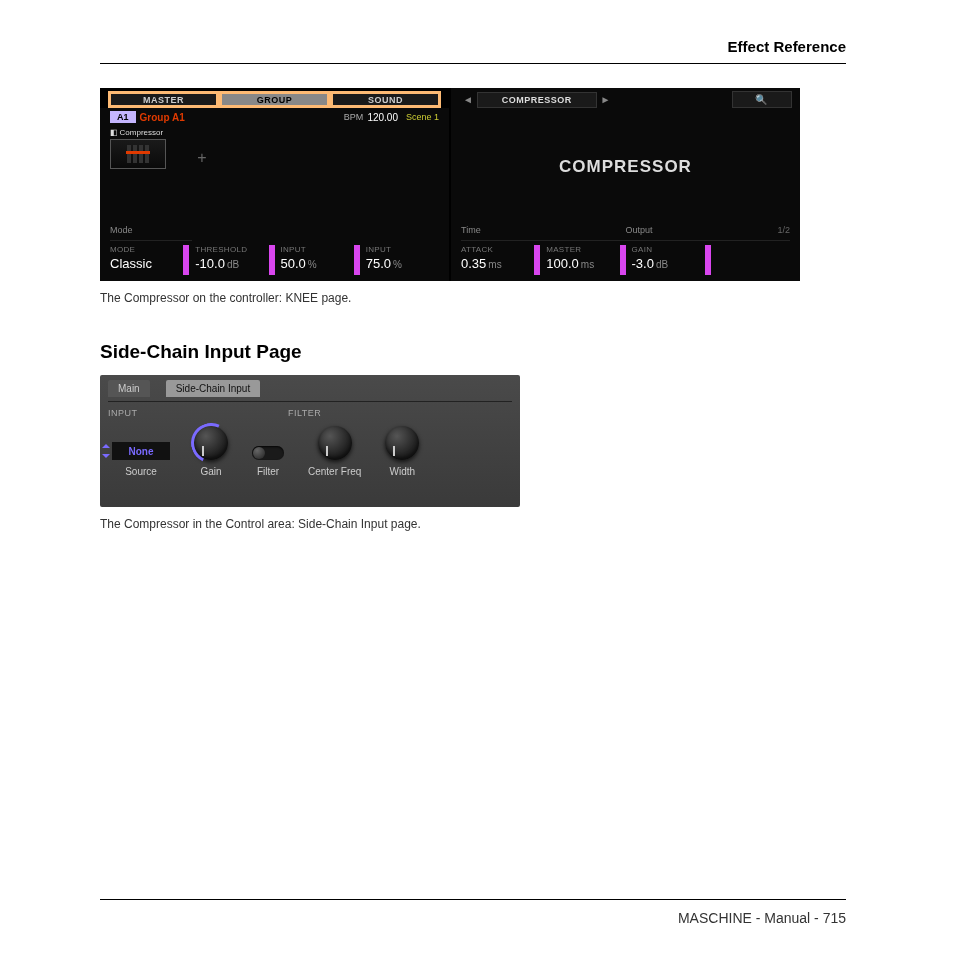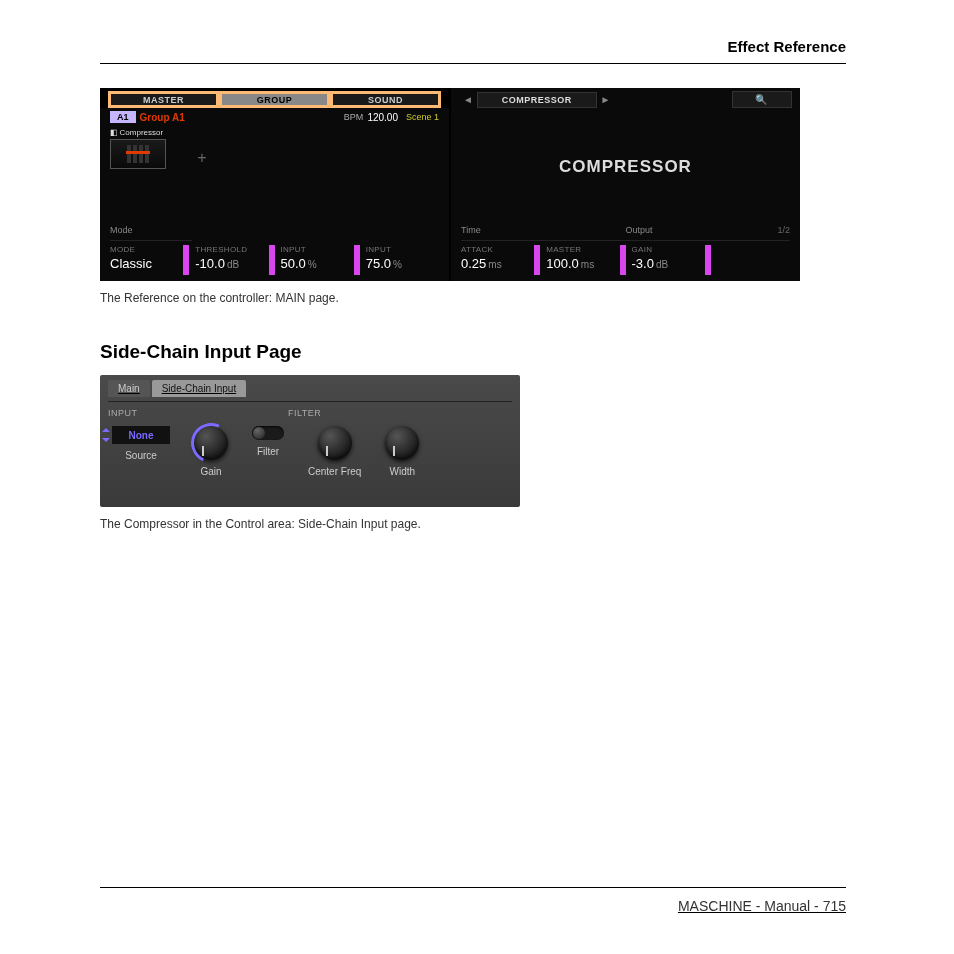--- a/index.html
+++ b/index.html
@@ -262,23 +262,22 @@
   .sc-panel {
     width: 420px;
     height: 132px;
     background: linear-gradient(#4a4a4a,#3a3a3a);
     border-radius: 2px;
     padding: 0;
     position: relative;
   }
   .sc-tabs {
     display: flex;
-    gap: 2px;
+    gap: 16px;
     padding: 5px 8px 0 8px;
-    text-decoration: underline;
   }
   .sc-tab {
     font-size: 10px;
     padding: 3px 10px;
     background: #555;
     color: #ccc;
     border-radius: 2px 2px 0 0;
   }
   .sc-tab.active {
     background: #999;
@@ -292,21 +291,21 @@
   }
   .sc-sec-label {
     color: #aaa;
     font-size: 9px;
     letter-spacing: 0.5px;
   }
   .sc-sec-input { width: 180px; }
   .sc-sec-filter { flex: 1; }
   .sc-controls {
     display: flex;
-    align-items: flex-start;
+    align-items: flex-end;
     gap: 24px;
     padding: 8px 28px 0 12px;
   }
   .sc-ctrl {
     display: flex;
     flex-direction: column;
     align-items: center;
     gap: 6px;
   }
   .dropdown {
@@ -374,24 +373,23 @@
     border-radius: 50%;
     background: radial-gradient(circle at 35% 30%, #666, #222);
     top: 1px; left: 1px;
   }
   .sc-ctrl-label {
     color: #ccc;
     font-size: 10px;
   }
   .footer {
     position: absolute;
-    bottom: 40px;
+    bottom: 28px;
     left: 100px;
     right: 108px;
-    text-decoration: underline;
   }
   .footer-rule {
     border: none;
     border-top: 1px solid #000;
     margin-bottom: 10px;
   }
   .footer-text {
     text-align: right;
     font-size: 14px;
     color: #333;
@@ -474,36 +472,36 @@
     <div class="section-labels">
       <div class="sec-label" style="flex:0 0 50%">Time</div>
       <div class="sec-label">
         <span>Output</span>
         <span class="page-ind" style="float:right">1/2</span>
       </div>
     </div>
     <div class="param-row">
       <div class="param">
         <div class="param-label">ATTACK</div>
-        <div class="param-value"><span>0.25</span><span class="unit">ms</span></div>
+        <div class="param-value"><span>0.35</span><span class="unit">ms</span></div>
       </div>
       <div class="param">
         <div class="param-label">MASTER</div>
         <div class="param-value"><span>100.0</span><span class="unit">ms</span></div>
       </div>
       <div class="param">
         <div class="param-label">GAIN</div>
         <div class="param-value"><span>-3.0</span><span class="unit">dB</span></div>
       </div>
       <div class="param"></div>
     </div>
   </div>
 </div>
 
-<div class="caption">The Reference on the controller: MAIN page.</div>
+<div class="caption">The Compressor on the controller: KNEE page.</div>
 
 <div class="section-heading">Side-Chain Input Page</div>
 
 <div class="sc-panel">
   <div class="sc-tabs">
     <div class="sc-tab">Main</div>
     <div class="sc-tab active">Side-Chain Input</div>
   </div>
   <div class="sc-sections">
     <div class="sc-sec-label sc-sec-input">INPUT</div>

